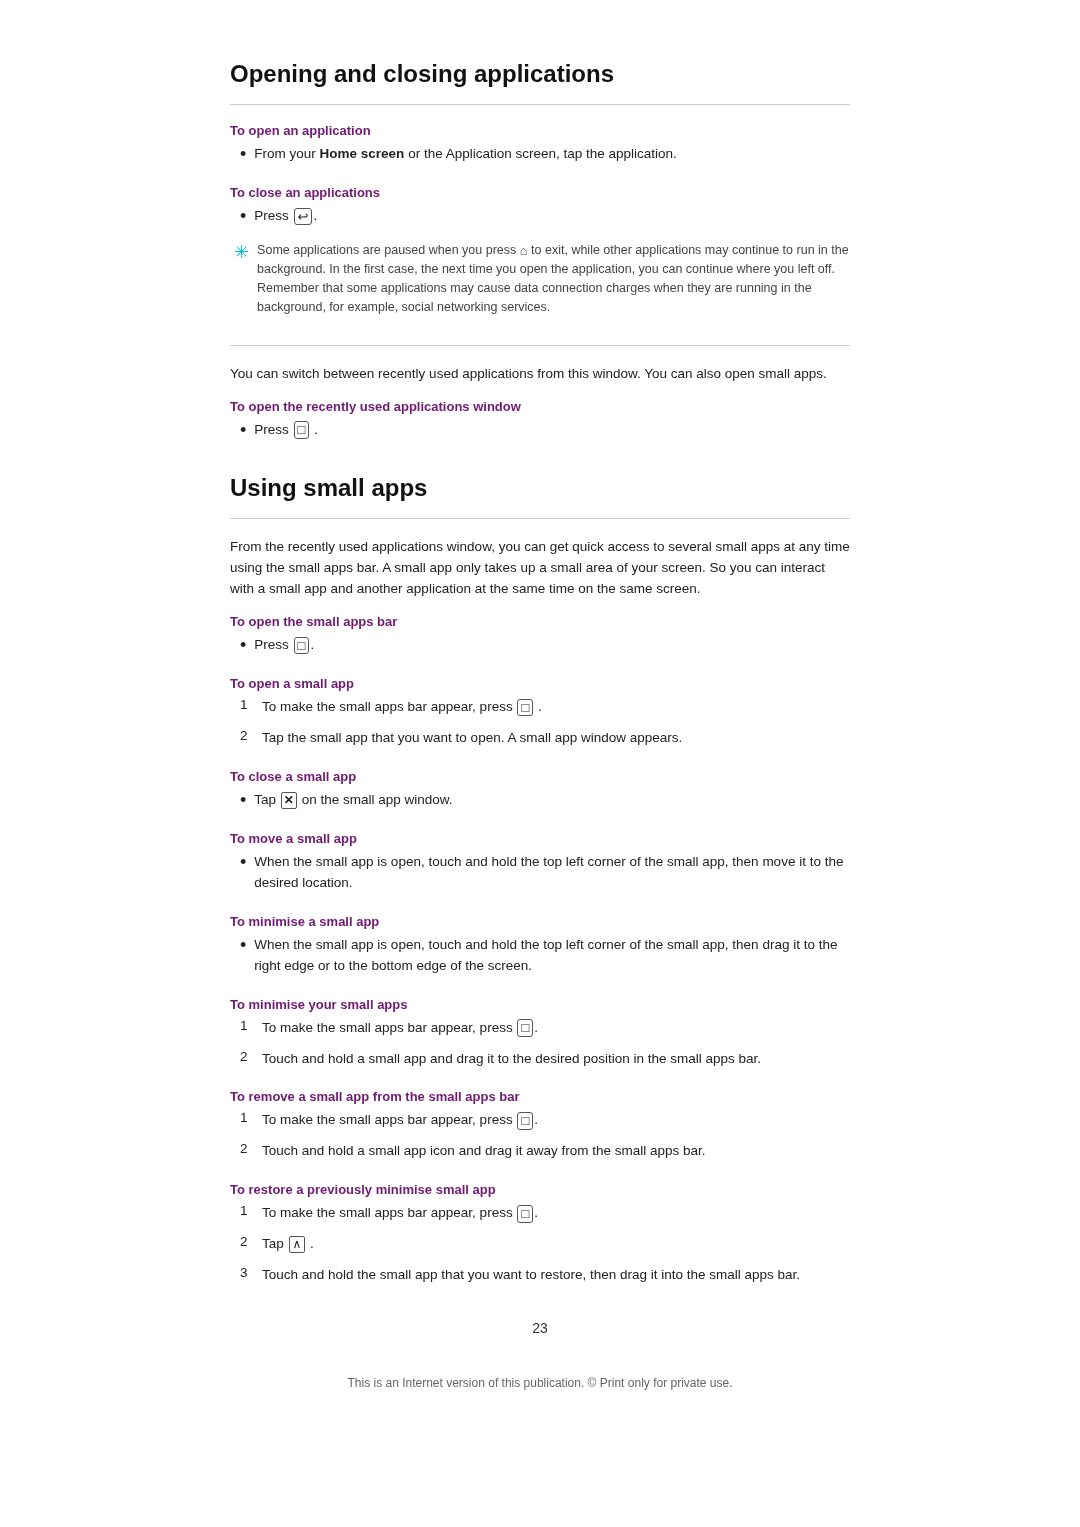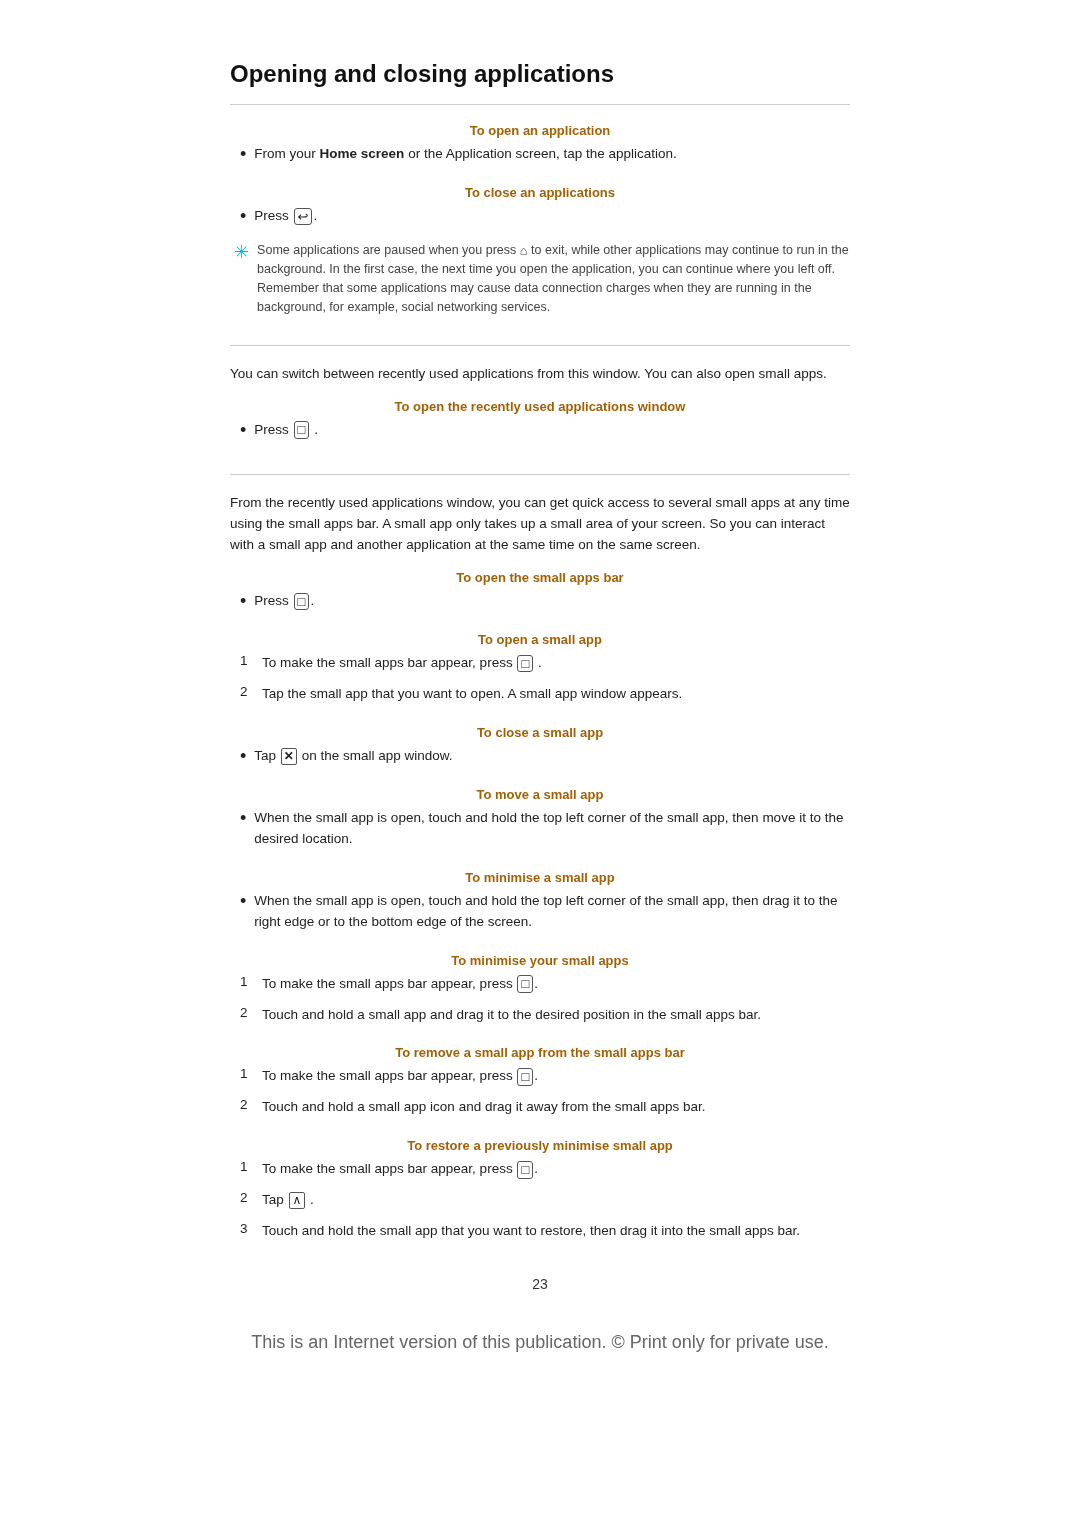--- a/index.html
+++ b/index.html
@@ -25,26 +25,25 @@
       font-size: 24px;
       font-weight: bold;
       color: #111111;
       margin-bottom: 16px;
       border-bottom: none;
     }
     .section {
       margin-bottom: 28px;
     }
     .cyan-heading {
-      color: #a16207;
+      color: #701a75;
       font-size: 13px;
       font-weight: bold;
       margin-bottom: 6px;
       margin-top: 14px;
-      text-align: center;
     }
     .body-text {
       font-size: 13.5px;
       color: #222222;
       line-height: 1.55;
       margin-bottom: 6px;
     }
     .bullet-item {
       display: flex;
       align-items: flex-start;
@@ -122,21 +121,21 @@
       border: 1.5px solid #555;
       border-radius: 2px;
       padding: 0px 3px;
       margin: 0 1px;
       line-height: 1.2;
       vertical-align: middle;
     }
     .page-footer {
       text-align: center;
       margin-top: 40px;
-      font-size: 18px;
+      font-size: 12px;
       color: #666666;
     }
     .page-number {
       text-align: center;
       font-size: 14px;
       color: #333;
       margin-bottom: 8px;
     }
     .divider {
       border: none;
@@ -178,20 +177,21 @@
     <p class="body-text">You can switch between recently used applications from this window. You can also open small apps.</p>
 
     <div class="cyan-heading">To open the recently used applications window</div>
     <div class="bullet-item">
       <span class="bullet-dot">•</span>
       <span class="body-text">Press <span class="icon-btn">□</span> .</span>
     </div>
   </div>
 
   <div class="section">
+    <h2>Using small apps</h2>
     <hr class="divider">
     <p class="body-text">From the recently used applications window, you can get quick access to several small apps at any time using the small apps bar. A small app only takes up a small area of your screen. So you can interact with a small app and another application at the same time on the same screen.</p>
 
     <div class="cyan-heading">To open the small apps bar</div>
     <div class="bullet-item">
       <span class="bullet-dot">•</span>
       <span class="body-text">Press <span class="icon-btn">□</span>.</span>
     </div>
 
     <div class="cyan-heading">To open a small app</div>

